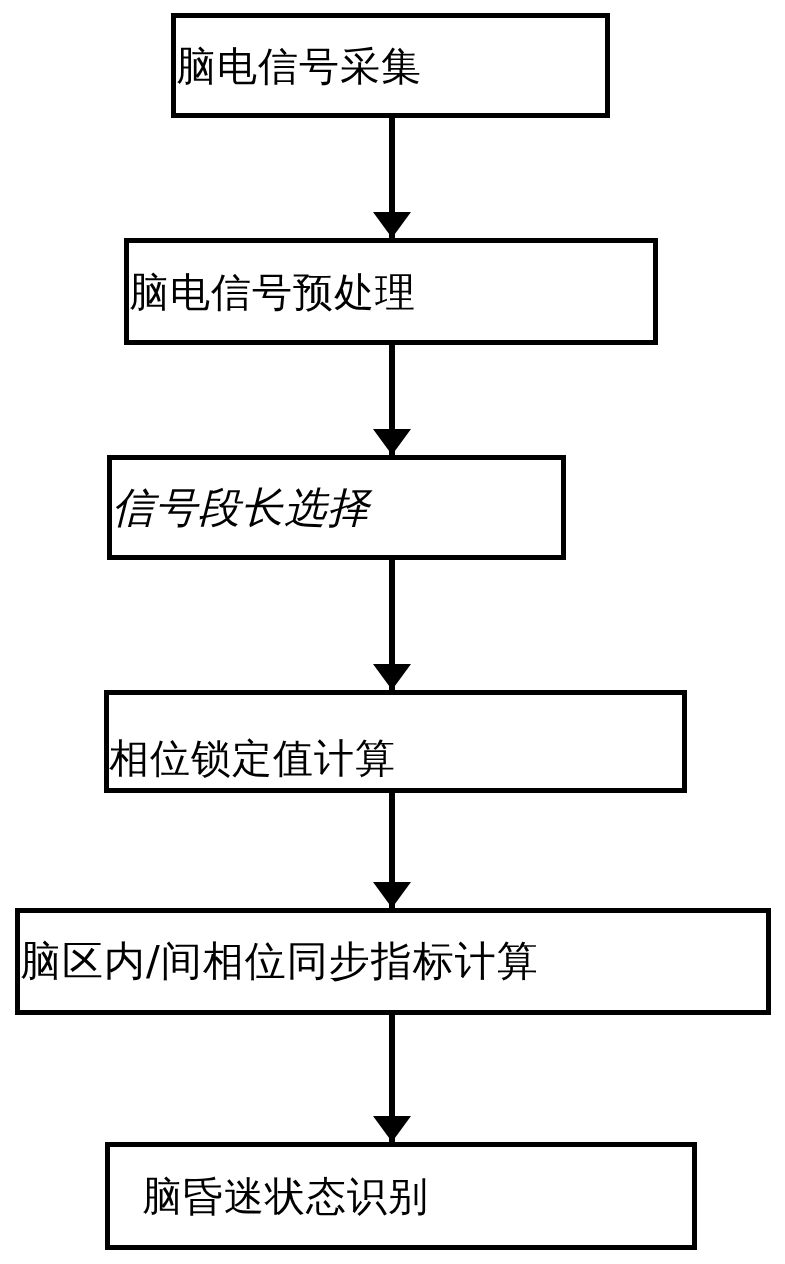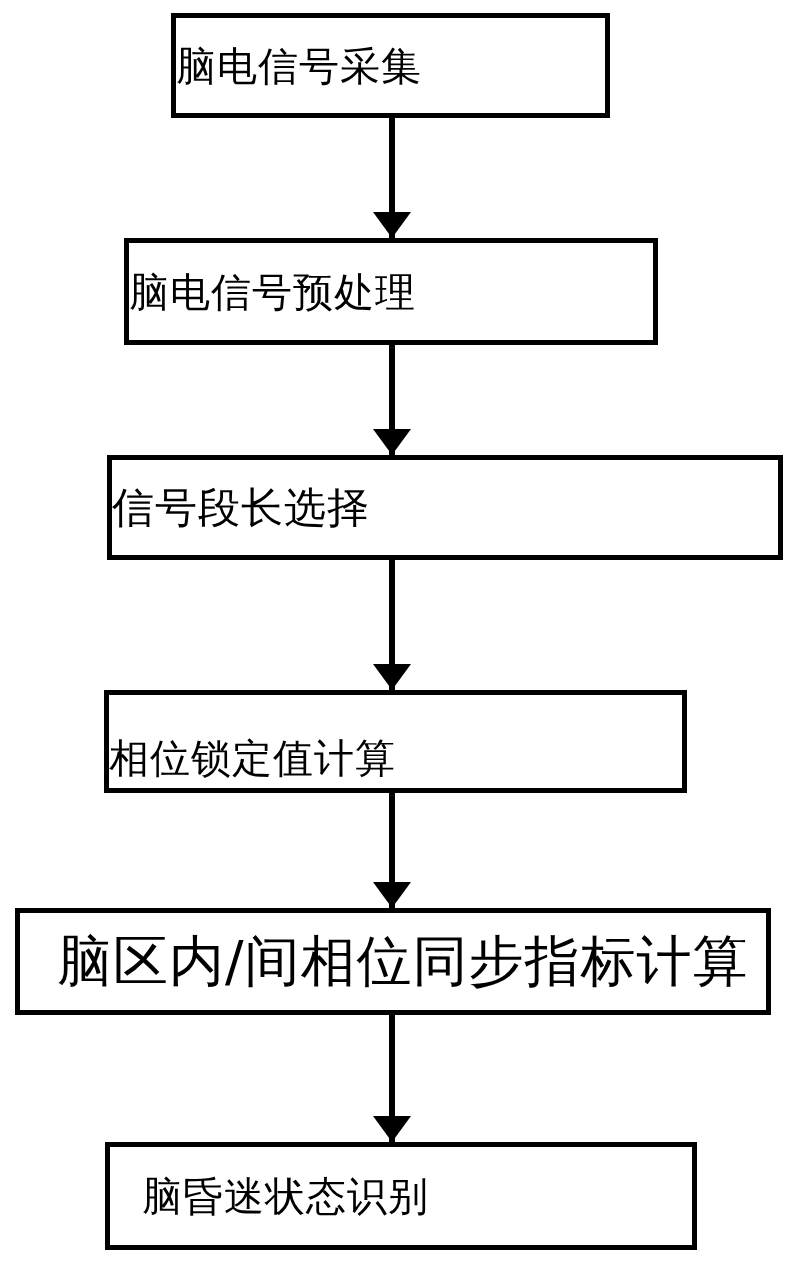--- a/index.html
+++ b/index.html
@@ -81,29 +81,29 @@
   </div>
 
   <div class="node" id="n0" style="left: 171px; top: 13px; width: 439px; height: 105px;">
     <span class="node-label" style="font-size: 40px;">脑电信号采集</span>
   </div>
 
   <div class="node" id="n1" style="left: 124px; top: 238px; width: 534px; height: 107px;">
     <span class="node-label" style="font-size: 40px;">脑电信号预处理</span>
   </div>
 
-  <div class="node" id="n2" style="left: 107px; top: 455px; width: 676px; height: 105px;">
+  <div class="node" id="n2" style="left: 107px; top: 455px; width: 459px; height: 105px; font-style: italic;">
     <span class="node-label" style="font-size: 42px;">信号段长选择</span>
   </div>
 
   <div class="node" id="n3" style="left: 104px; top: 690px; width: 583px; height: 103px;">
     <span class="node-label" style="font-size: 40px; margin-top: 32px;">相位锁定值计算</span>
   </div>
 
   <div class="node" id="n4" style="left: 15px; top: 908px; width: 756px; height: 107px;">
-    <span class="node-label" style="font-size: 55px; margin-left: 37px;">脑区内/间相位同步指标计算</span>
+    <span class="node-label" style="font-size: 41px;">脑区内/间相位同步指标计算</span>
   </div>
 
   <div class="node" id="n5" style="left: 105px; top: 1142px; width: 592px; height: 108px;">
     <span class="node-label" style="font-size: 40px; margin-left: 32px;">脑昏迷状态识别</span>
   </div>
 
 </div>
 
 </body></html>

